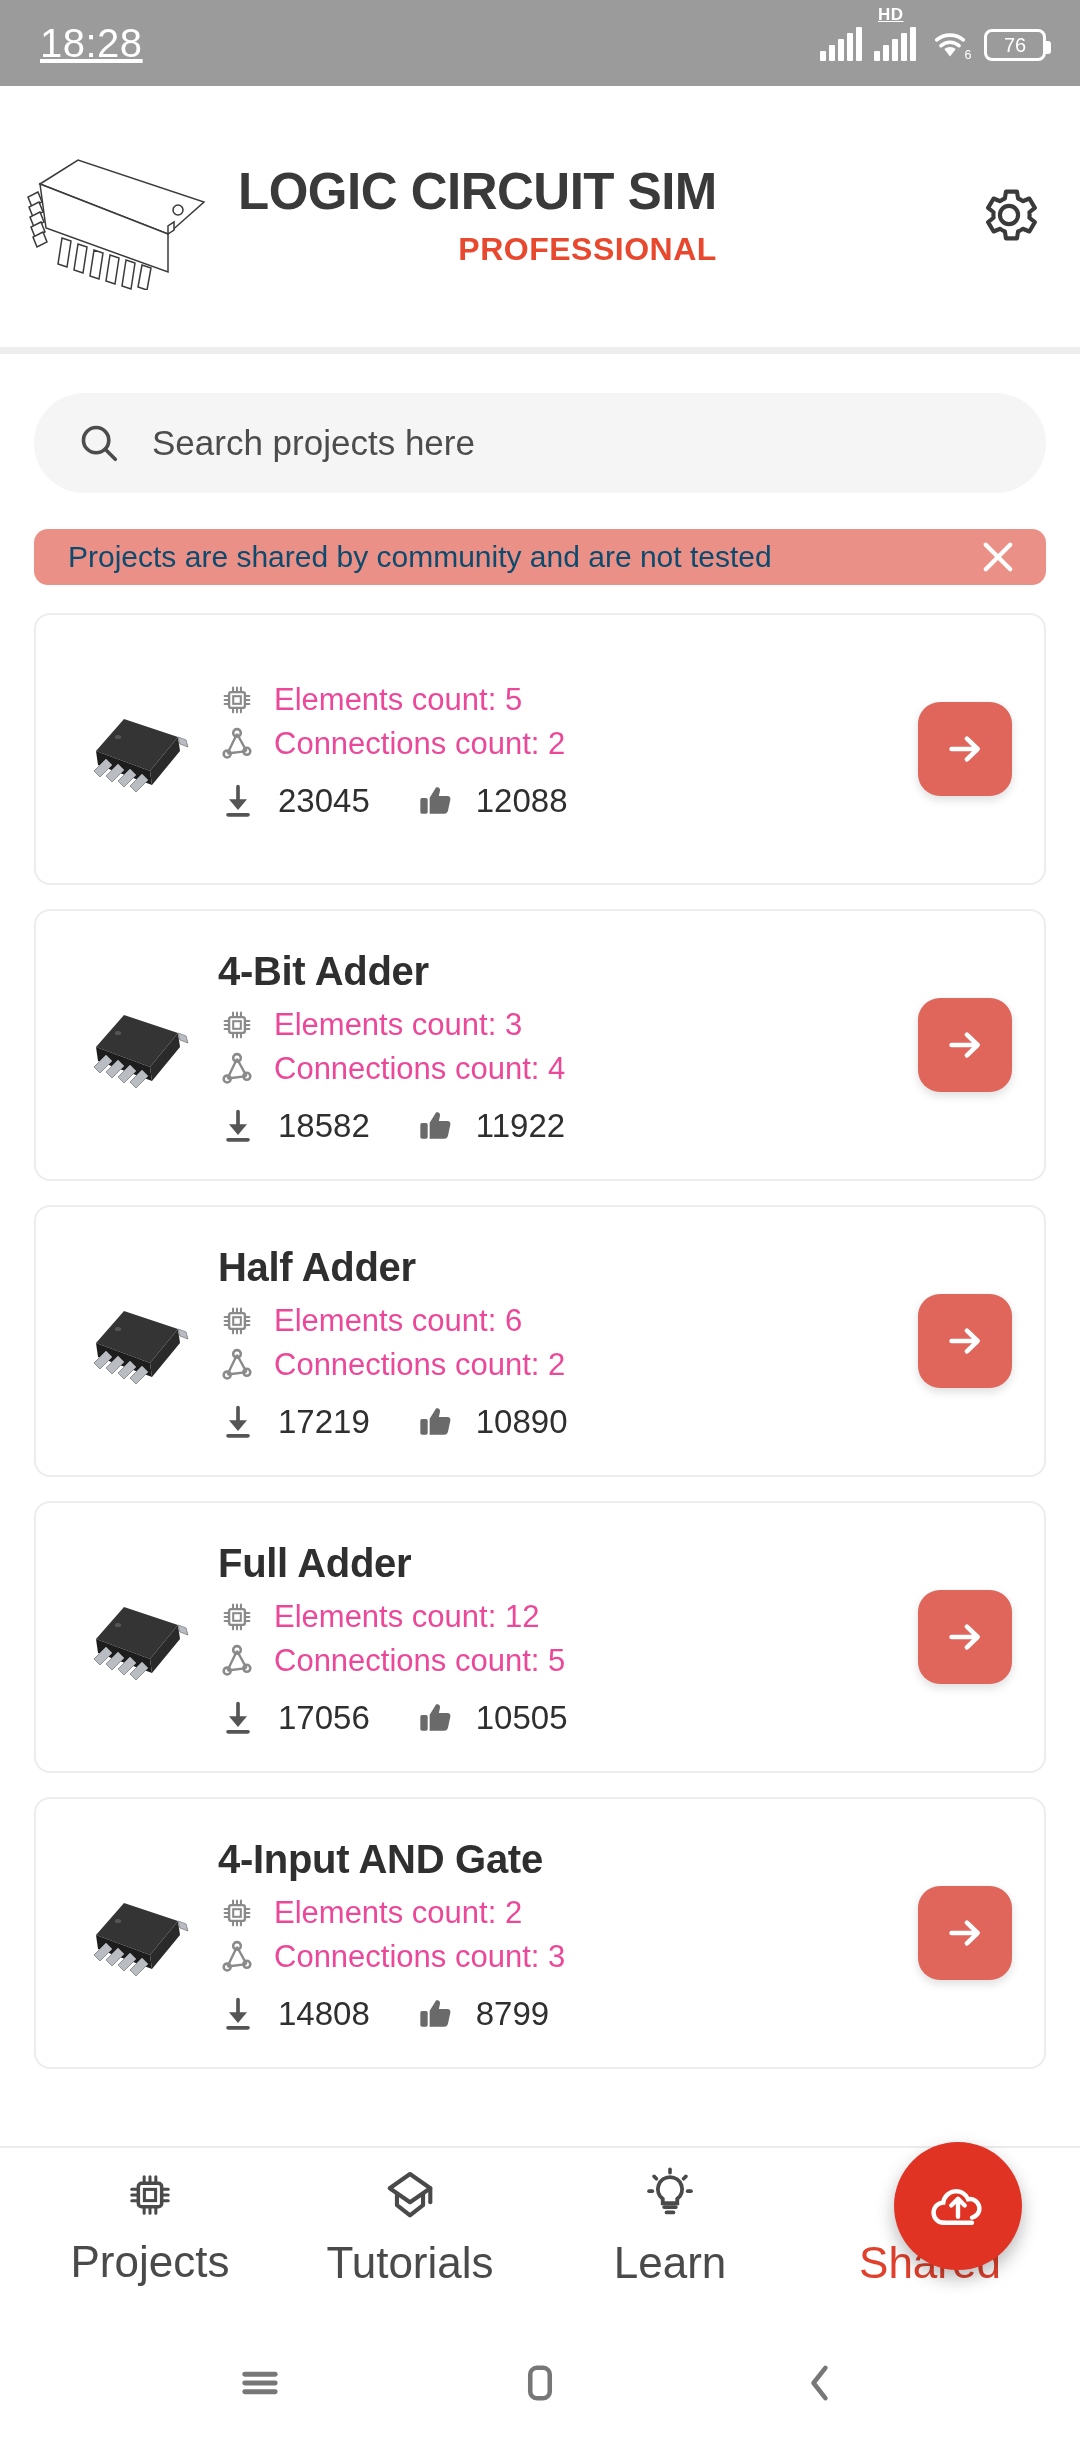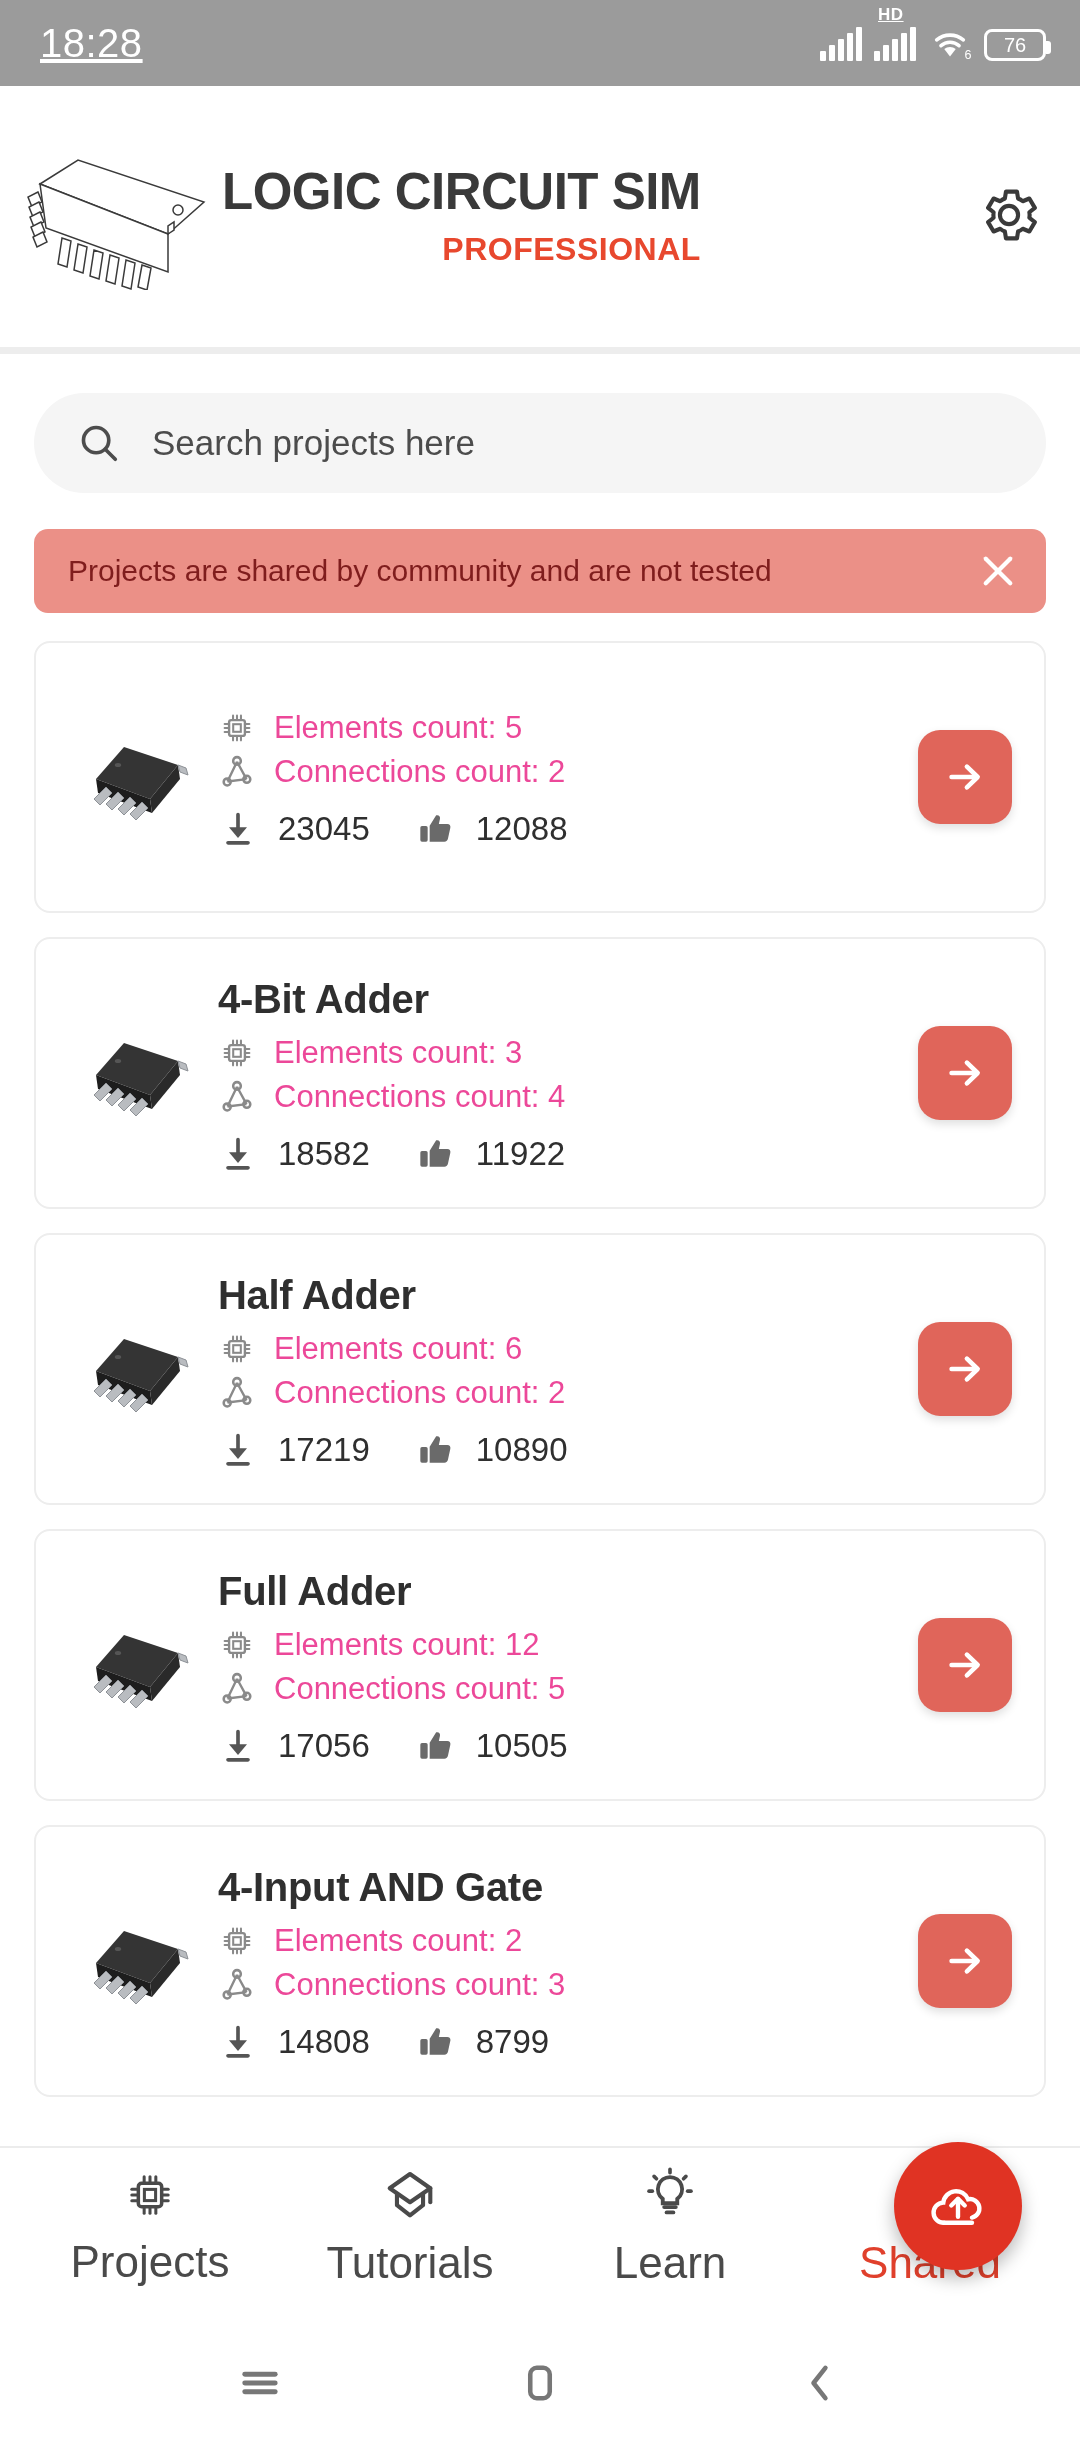--- a/index.html
+++ b/index.html
@@ -37,21 +37,21 @@
     content:""; position:absolute; right:-8px; top:9px; width:5px; height:13px;
     background:#fff; border-radius:0 3px 3px 0;
   }
 
   
   .header {
     height: 268px; background:#fff; position:relative;
     display:flex; align-items:center; padding: 0 34px 0 18px;
     border-bottom: 7px solid #ededed;
   }
-  .logo-wrap { display:flex; align-items:center; gap:0px; }
+  .logo-wrap { display:flex; align-items:center; gap:16px; }
   .chip-art { width: 200px; height: 140px; flex: none; margin-top: 6px;}
   .brand { margin-left: 4px; }
   .brand-main {
     font-size: 51px; font-weight: 800; color:#3a3a3a; letter-spacing:-0.5px;
     line-height: 1; white-space:nowrap;
   }
   .brand-sub {
     font-size: 32px; font-weight: 800; color:#e8482e; letter-spacing:.5px;
     text-align:right; margin-top:14px;
   }
@@ -60,23 +60,23 @@
   
   .content { position:absolute; top:361px; left:0; right:0; bottom:154px; background:#fff; }
 
   .searchbar {
     margin: 32px 34px 0 34px; height: 100px; background:#f5f5f5;
     border-radius: 50px; display:flex; align-items:center; padding: 0 42px; gap:30px;
   }
   .search-placeholder { font-size: 35px; color:#4c4c4c; }
 
   .banner {
-    margin: 36px 34px 0 34px; height: 84px; background:#eb9087; border-radius: 14px;
+    margin: 36px 34px 0 34px; height: 56px; background:#eb9087; border-radius: 14px;
     display:flex; align-items:center; justify-content:space-between;
-    padding: 0 26px 0 34px; color:#7f1d1d;
+    padding: 0 26px 0 34px; color:#0c4a6e;
   }
   .banner-text { font-size: 30px; font-weight:500; }
   .banner-close { width:44px; height:44px; display:flex; align-items:center; justify-content:center; }
 
   .cards { margin-top: 28px; }
   .card {
     position: relative;
     margin: 0 34px 24px 34px; background:#fff;
     border:2px solid #ededed; border-radius:16px;
     height: 272px; display:flex; align-items:center; padding: 0 26px;

